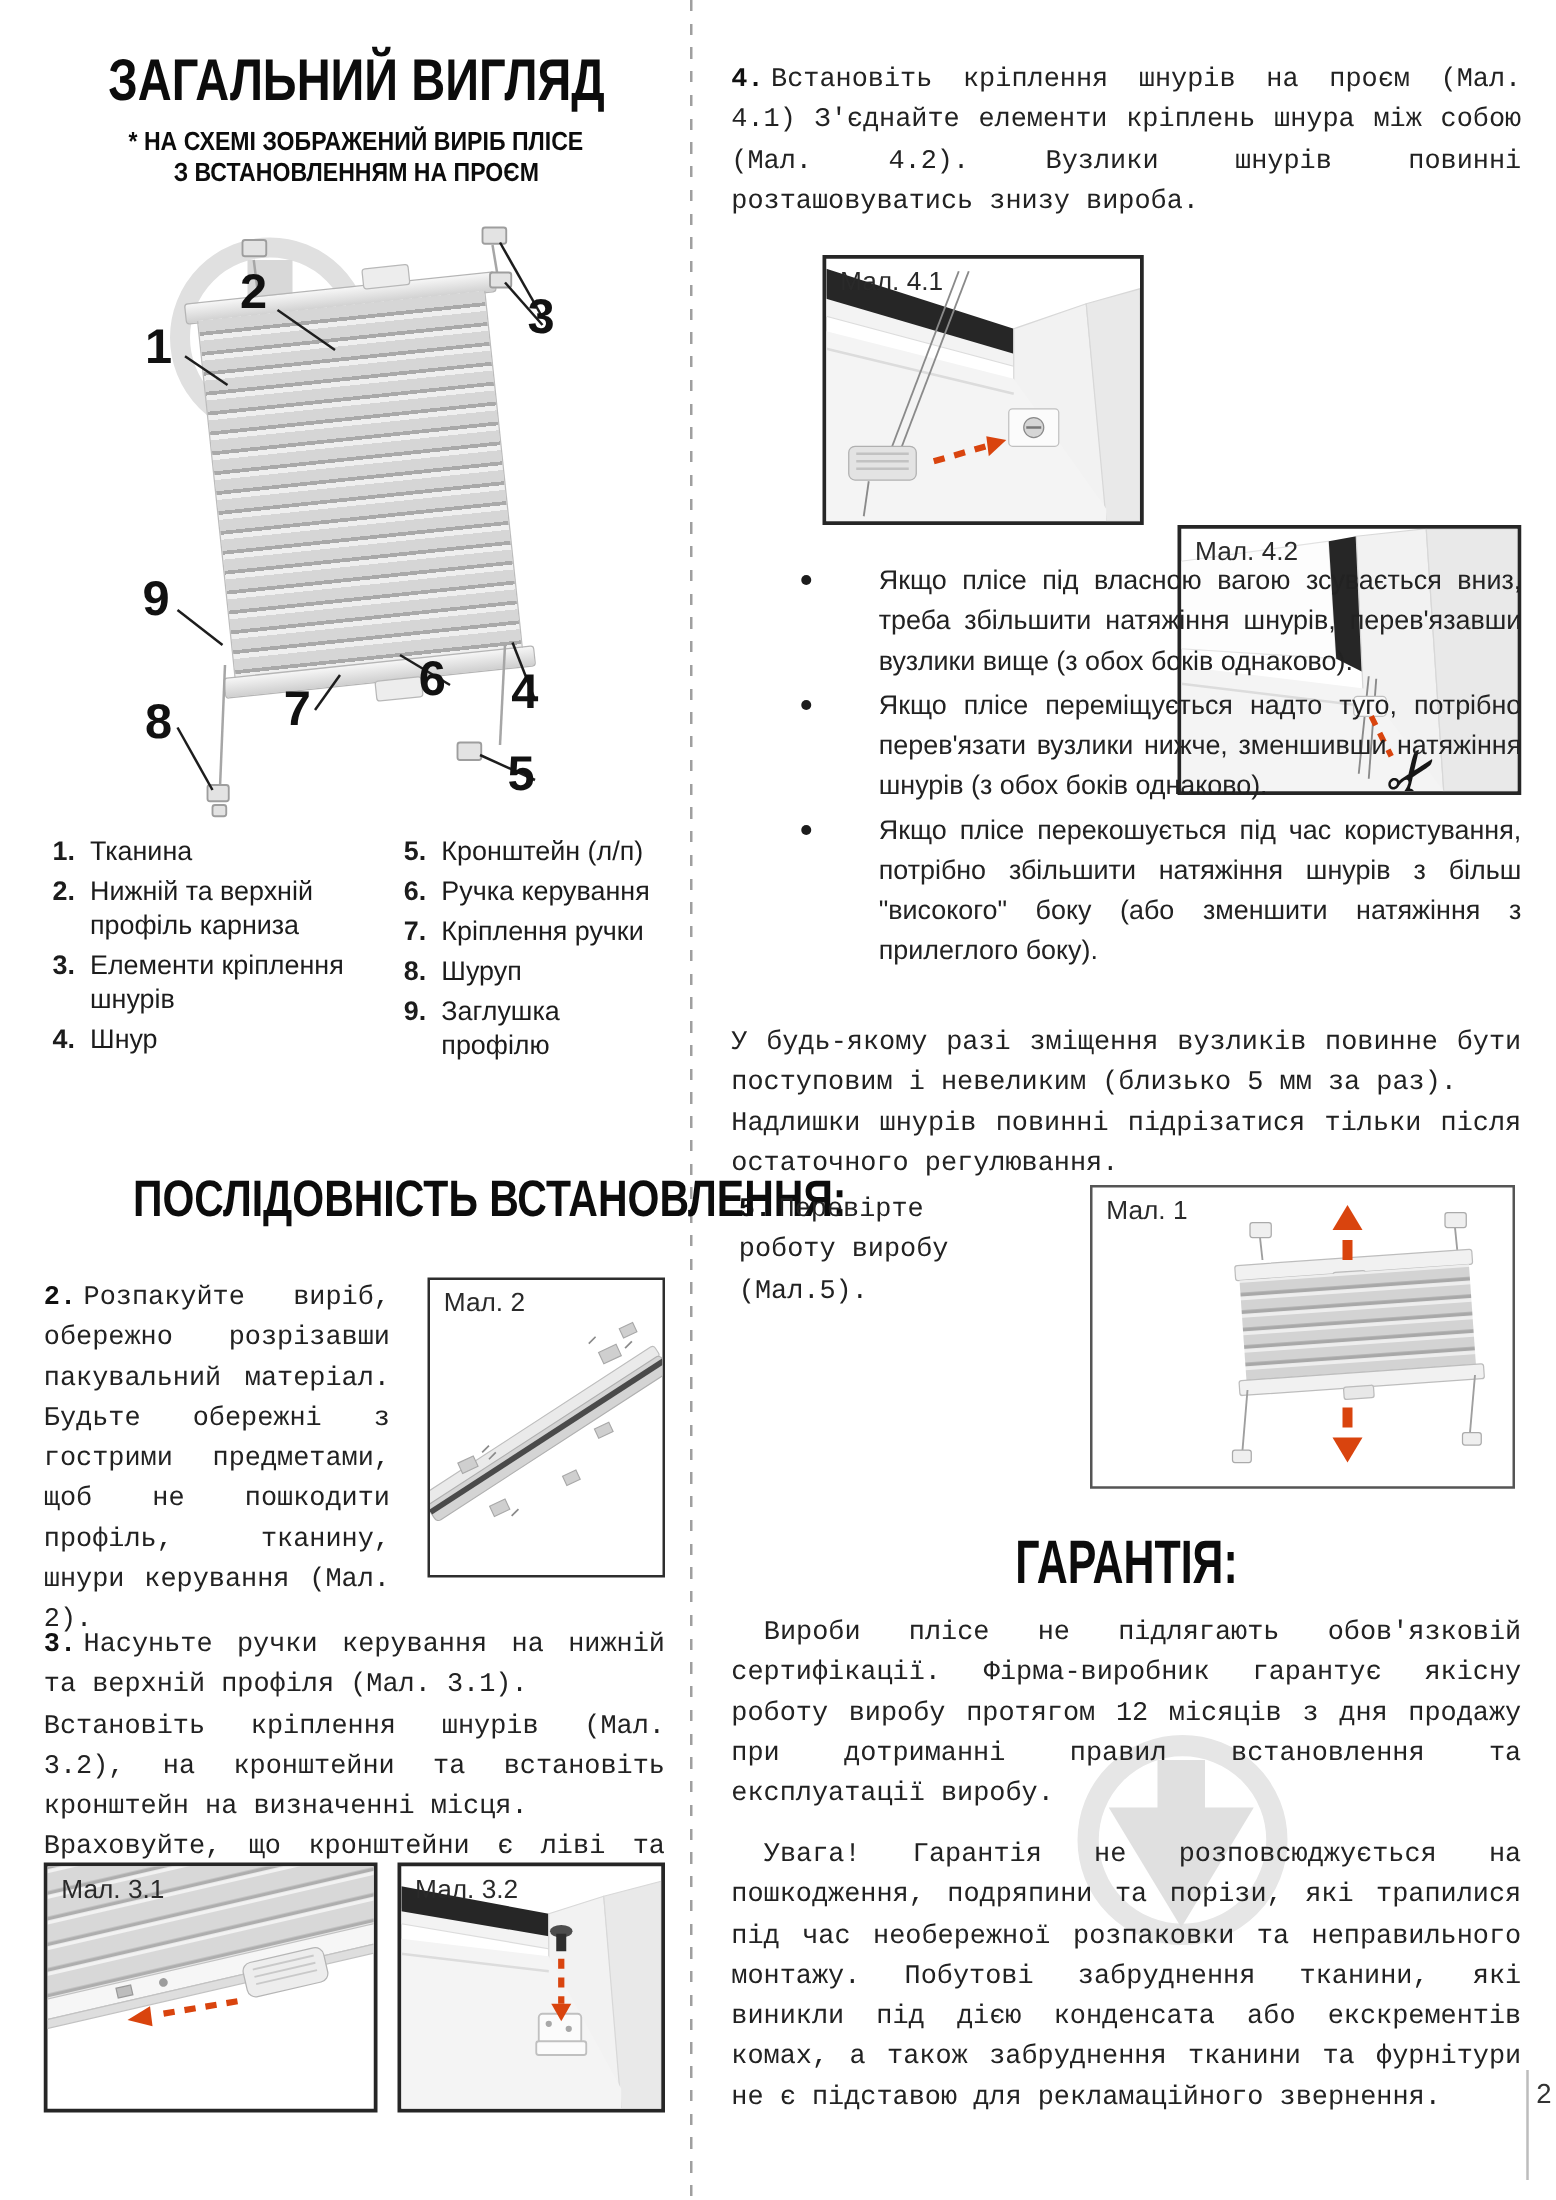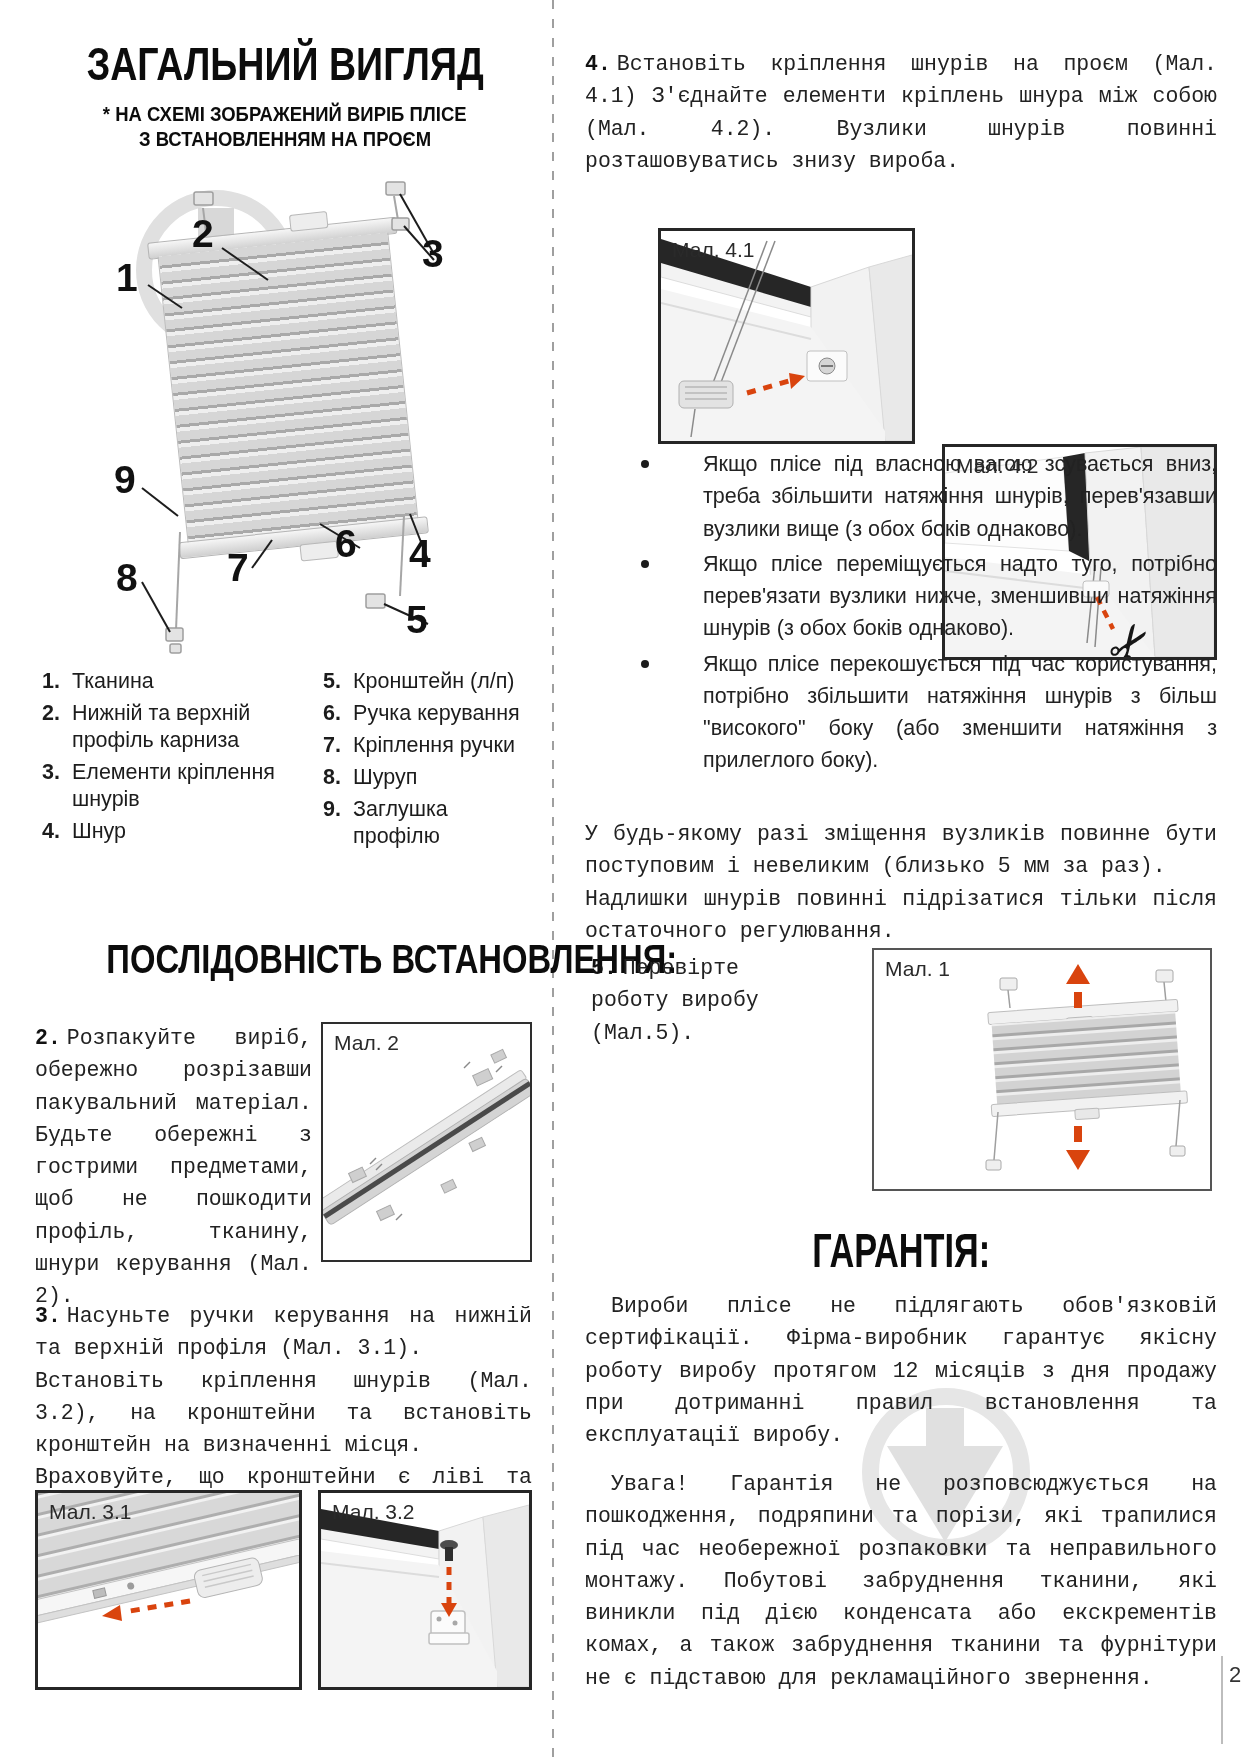--- a/index.html
+++ b/index.html
@@ -173,21 +173,21 @@
           <b>9.</b>
           <span>Заглушка профілю</span>
         </div>
     </div>
   </div>
 
   <div class="abs h-center seq-heading" style="left:35px;top:936px;width:500px;">
     <span class="cond">ПОСЛІДОВНІСТЬ ВСТАНОВЛЕННЯ:</span>
   </div>
 
-  <div class="abs" style="left:35px;top:1022px;width:497px;display:flex;gap:9px;justify-content:flex-end;">
+  <div class="abs" style="left:35px;top:1022px;width:497px;display:flex;gap:30px;justify-content:flex-end;">
     <p class="bodytxt m0" style="width:277px;flex:0 0 277px;">
       <b>2.</b><span>Розпакуйте виріб, обережно розрізавши пакувальний матеріал. Будьте обережні з гострими предметами, щоб не пошкодити профіль, тканину, шнури керування (Мал. 2).</span>
     </p>
     <div class="figbox b2" style="flex:1;height:240px;">
       <div class="figlabel">Мал. 2</div>
       <svg class="svgfill" viewBox="0 0 205 236">
         <g transform="rotate(-33 102 125)">
           <rect x="-20" y="110" width="245" height="11" rx="3" fill="#eaeaea" stroke="#bdbdbd"></rect>
           <rect x="-20" y="120" width="245" height="17" rx="4" fill="#d4d4d4" stroke="#b0b0b0"></rect>
           <rect x="-20" y="124" width="245" height="5" fill="#4a4a4a"></rect>
@@ -275,21 +275,21 @@
   <div class="abs" style="left:862px;top:1388px;width:200px;height:210px;z-index:0;">
     <div class="wm-ring" style="left:0;top:0;width:134px;height:134px;border:17px solid #e6e6e6;"></div>
     <div class="wm-stem" style="left:64px;top:20px;width:38px;height:40px;background:#e0e0e0;"></div>
     <div class="wm-tri" style="left:25px;top:58px;border-left:58px solid transparent;border-right:58px solid transparent;border-top:96px solid #e0e0e0;"></div>
   </div>
 
   <p class="abs bodytxt m0" style="left:585px;top:48px;width:632px;z-index:1;">
     <b>4.</b><span>Встановіть кріплення шнурів на проєм (Мал. 4.1) З'єднайте елементи кріплень шнура між собою (Мал. 4.2). Вузлики шнурів повинні розташовуватись знизу вироба.</span>
   </p>
 
-  <div class="abs" style="left:585px;top:228px;width:632px;height:216px;">
+  <div class="abs" style="left:585px;top:204px;width:632px;height:216px;">
     <div class="figbox b3 abs" style="left:73px;top:0;width:257px;height:216px;">
       <div class="figlabel">Мал. 4.1</div>
       <svg class="svgfill" viewBox="0 0 251 210">
         <polygon points="0,30 150,74 150,86 0,46" fill="#f3f3f3" stroke="#dcdcdc"></polygon>
         <polygon points="0,8 150,56 150,76 0,32" fill="#262626"></polygon>
         <polygon points="150,56 208,36 224,200 150,186" fill="#f2f2f2" stroke="#d8d8d8"></polygon>
         <polygon points="208,36 251,24 251,210 224,210" fill="#e9e9e9" stroke="#d8d8d8"></polygon>
         <polygon points="0,58 150,96 224,200 224,210 0,210" fill="#f4f4f4"></polygon>
         <line x1="0" y1="72" x2="150" y2="108" stroke="#dcdcdc" stroke-width="2"></line>
         <g stroke="#8a8a8a" stroke-width="1.5" fill="none">

